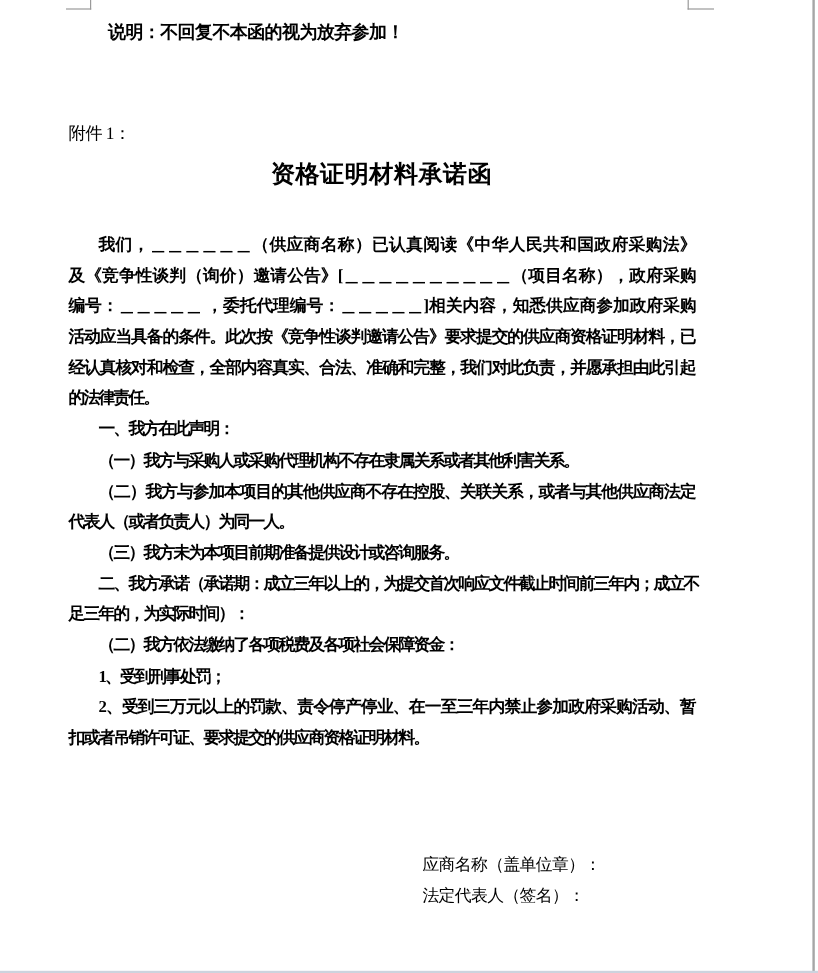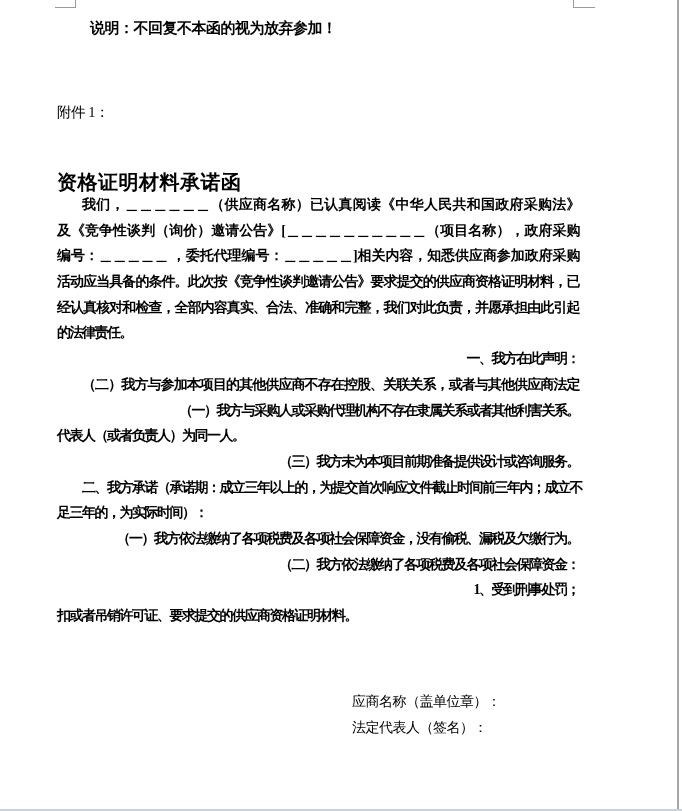--- a/index.html
+++ b/index.html
@@ -17,32 +17,32 @@
     border-left:1px solid #9a9a9a;border-bottom:1px solid #9a9a9a;}
   
   .note{
     position:absolute;left:57px;top:15px;width:560px;
     font-family:Liberation Sans, sans-serif;
     font-weight:bold;font-size:15px;line-height:26px;
     text-indent:33px;letter-spacing:-0.5px;white-space:nowrap;
   }
   .attach{position:absolute;left:57px;top:101px;font-size:14.5px;line-height:22px;letter-spacing:-0.5px;}
   .doc-title{
-    position:absolute;left:57px;top:131px;width:522px;text-align:left;
+    position:absolute;left:57px;top:131px;width:522px;text-align:center;
     font-weight:bold;font-size:20px;line-height:30px;
-    font-family:"Liberation Sans","DejaVu Sans",sans-serif;letter-spacing:0.5px;margin-top:36px;
+    font-family:"Liberation Sans","DejaVu Sans",sans-serif;letter-spacing:0.5px;
   }
   .body-text{position:absolute;left:57px;top:192px;width:522px;}
   .bline{
     font-size:14px;line-height:25.7px;height:25.7px;
     letter-spacing:-1.5px;white-space:nowrap;text-align:left;font-weight:bold;
   }
-  .bline.indent{text-indent:25px;text-align:right;}
+  .bline.indent{text-indent:25px;}
   .bline.fill{text-align:justify;text-align-last:justify;}
-  .sig-block{position:absolute;left:352px;top:689px;width:300px;}
+  .sig-block{position:absolute;left:352px;top:709px;width:300px;}
   .sig-line{font-size:14px;line-height:26px;height:26px;letter-spacing:-0.5px;white-space:nowrap;}
 </style>
 </head>
 <body>
 
 <div class="crop-left"></div>
 <div class="crop-right"></div>
 <div class="page-edge-right"></div>
 <div class="page-edge-bottom"></div>
 
@@ -51,28 +51,28 @@
 <div class="doc-title">资格证明材料承诺函</div>
 
 <div class="body-text">
     <div class="bline indent fill">我们，＿＿＿＿＿＿（供应商名称）已认真阅读《中华人民共和国政府采购法》</div>
     <div class="bline fill">及《竞争性谈判（询价）邀请公告》[＿＿＿＿＿＿＿＿＿＿（项目名称），政府采购</div>
     <div class="bline fill">编号：＿＿＿＿＿ ，委托代理编号：＿＿＿＿＿]相关内容，知悉供应商参加政府采购</div>
     <div class="bline fill">活动应当具备的条件。此次按《竞争性谈判邀请公告》要求提交的供应商资格证明材料，已</div>
     <div class="bline fill">经认真核对和检查，全部内容真实、合法、准确和完整，我们对此负责，并愿承担由此引起</div>
     <div class="bline">的法律责任。</div>
     <div class="bline indent">一、我方在此声明：</div>
+    <div class="bline indent">（一）我方与采购人或采购代理机构不存在隶属关系或者其他利害关系。</div>
     <div class="bline indent fill">（二）我方与参加本项目的其他供应商不存在控股、关联关系，或者与其他供应商法定</div>
-    <div class="bline indent">（一）我方与采购人或采购代理机构不存在隶属关系或者其他利害关系。</div>
     <div class="bline">代表人（或者负责人）为同一人。</div>
     <div class="bline indent">（三）我方未为本项目前期准备提供设计或咨询服务。</div>
     <div class="bline indent fill">二、我方承诺（承诺期：成立三年以上的，为提交首次响应文件截止时间前三年内；成立不</div>
     <div class="bline">足三年的，为实际时间）：</div>
-    <div class="bline indent">（一）我方依法缴纳了各项税费及各项社会保障资金，没有偷税、漏税及欠缴行为。</div>
     <div class="bline indent">（二）我方依法缴纳了各项税费及各项社会保障资金：</div>
     <div class="bline indent">1、受到刑事处罚；</div>
+    <div class="bline indent fill">2、受到三万元以上的罚款、责令停产停业、在一至三年内禁止参加政府采购活动、暂</div>
     <div class="bline">扣或者吊销许可证、要求提交的供应商资格证明材料。</div>
   </div>
 
 <div class="sig-block">
     <div class="sig-line">应商名称（盖单位章）：</div>
     <div class="sig-line">法定代表人（签名）：</div>
   </div>
 
 </body></html>

